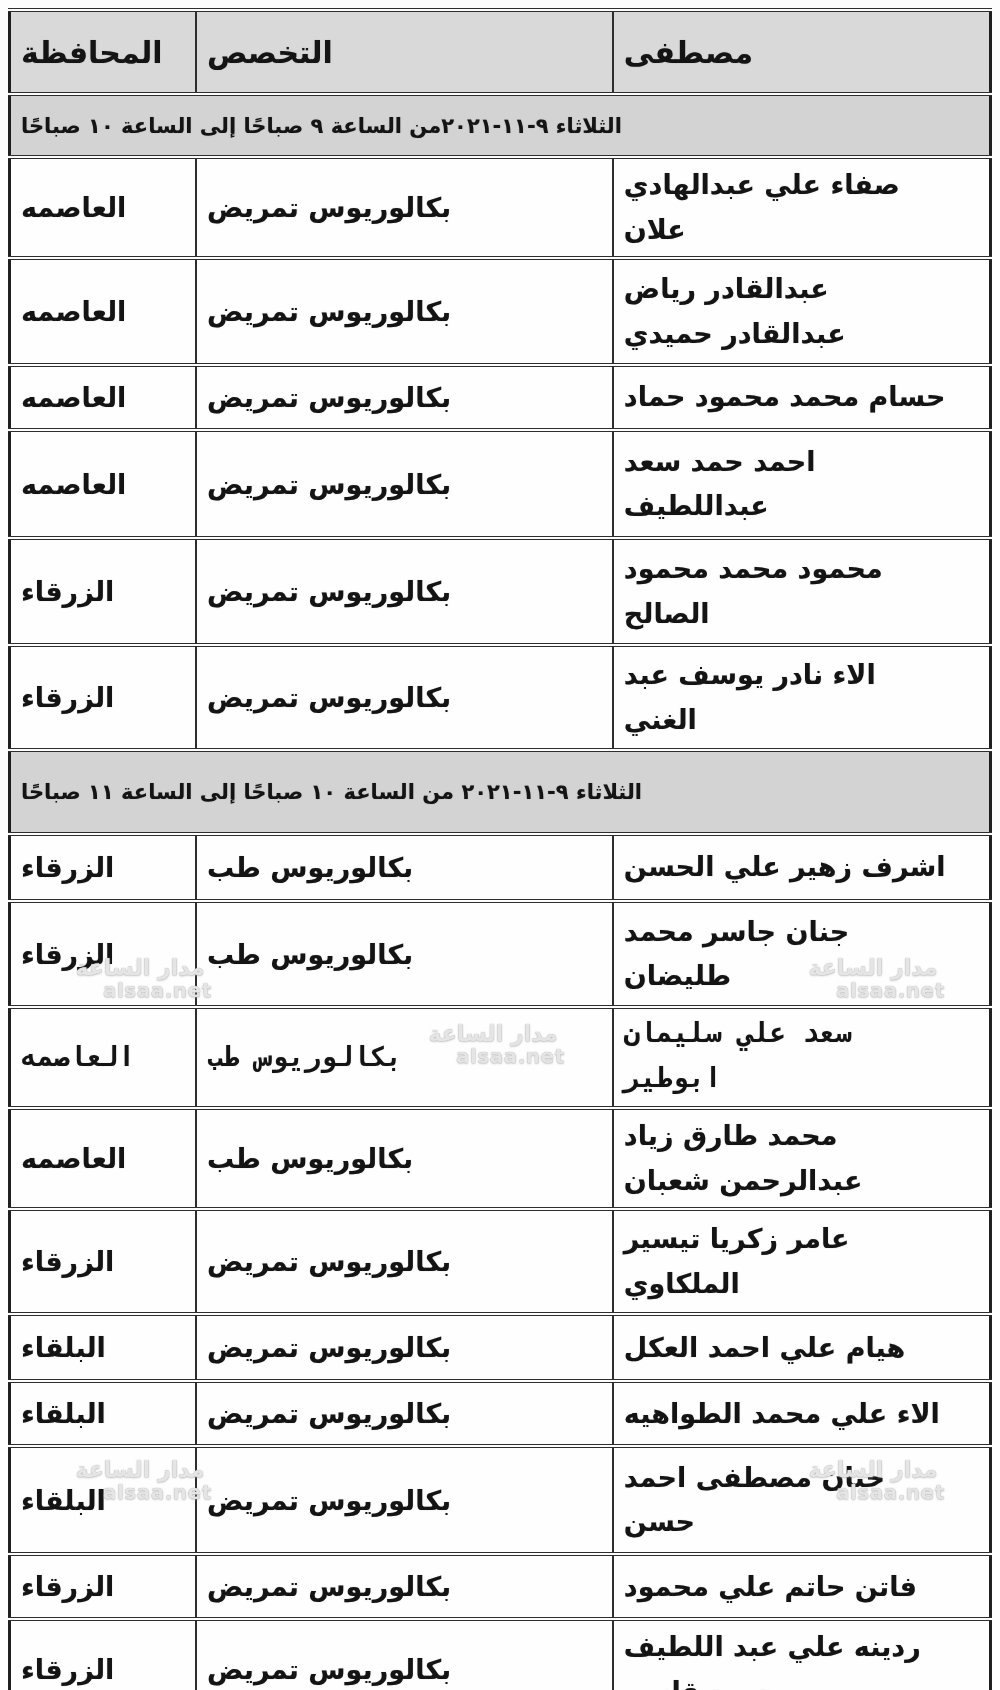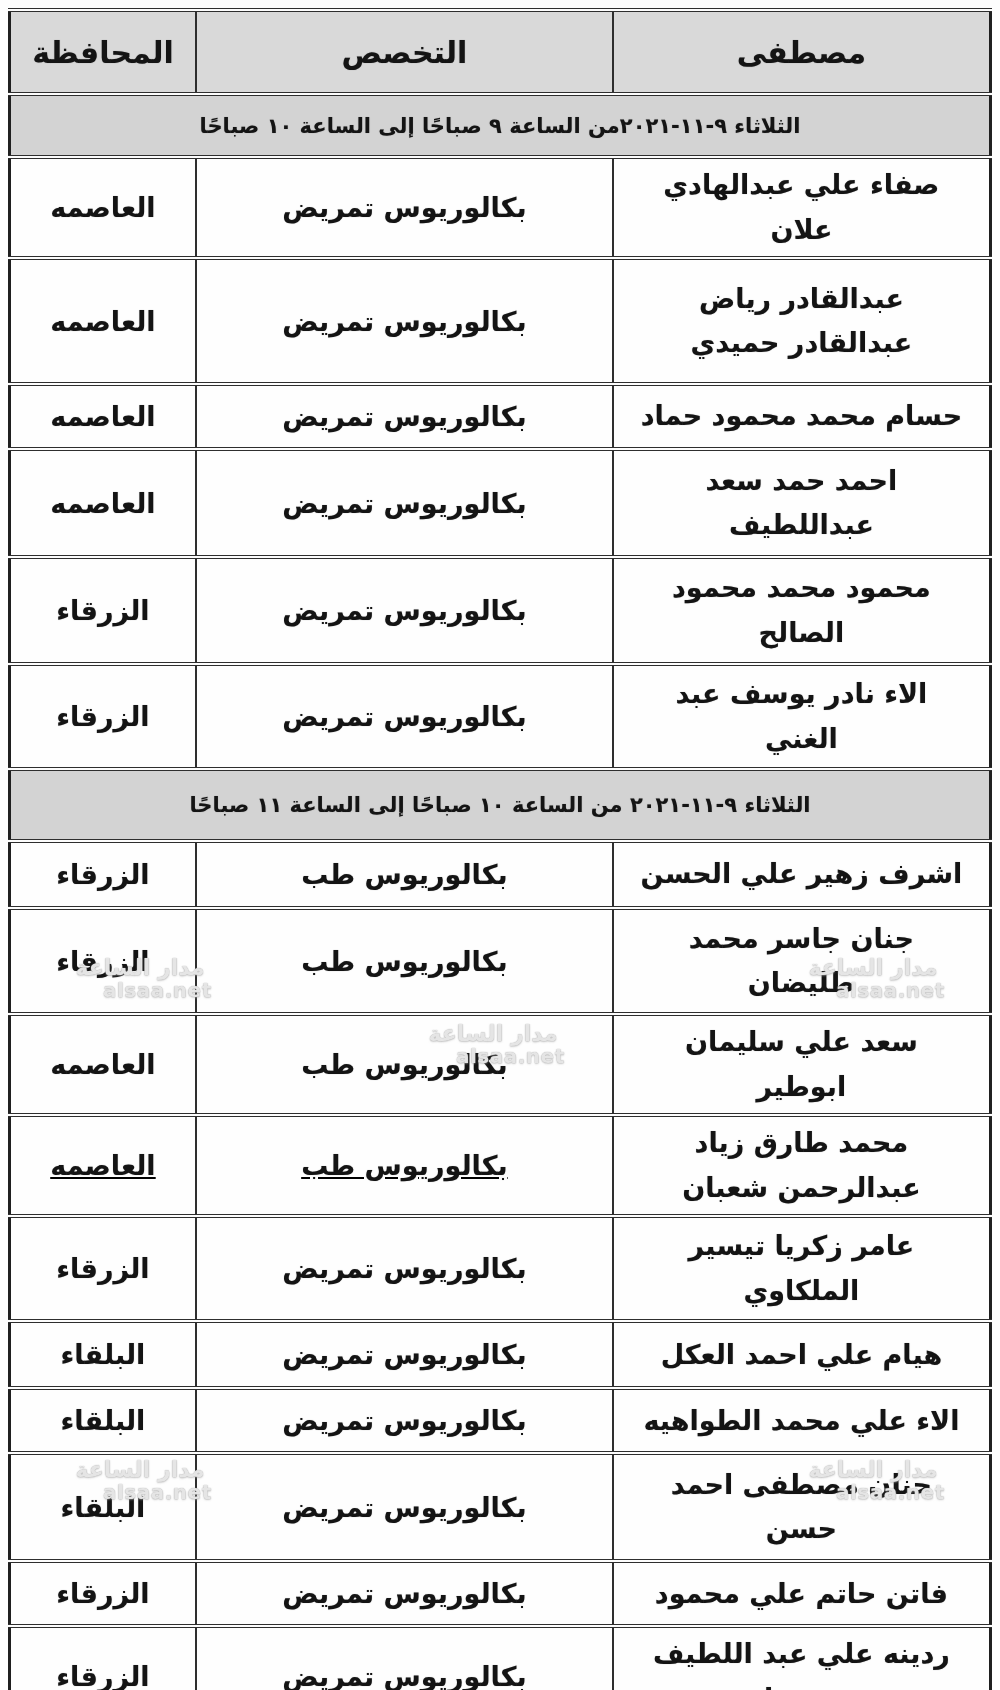--- a/index.html
+++ b/index.html
@@ -26,21 +26,21 @@
     direction: rtl;
   }
   col.c-name { width: 38.5%; }
   col.c-spec { width: 42.5%; }
   col.c-gov  { width: 19%; }
   th, td {
     border-left: 2px solid #2e2e2e;
     border-right: 2px solid #2e2e2e;
     border-top: 4px double #2e2e2e;
     border-bottom: 4px double #2e2e2e;
-    text-align: center;
+    text-align: left;
     vertical-align: middle;
     color: #141414;
     font-weight: bold;
     text-shadow: 0 0 1px rgba(20,20,20,0.35);
     padding: 4px 10px;
     overflow: hidden;
   }
   thead th {
     background: #d9d9d9;
     font-size: 30px;
@@ -94,21 +94,21 @@
     <tbody>
       <tr class="section" style="height:63px;">
         <td colspan="3">الثلاثاء ٩-١١-٢٠٢١من الساعة ٩ صباحًا إلى الساعة ١٠ صباحًا</td>
       </tr>
 
       <tr style="height:98px;">
         <td class="cell-name"><span>صفاء علي عبدالهادي علان</span></td>
         <td class="cell-spec">بكالوريوس تمريض</td>
         <td class="cell-gov">العاصمه</td>
       </tr>
-      <tr style="height:126px;">
+      <tr style="height:107px;">
         <td class="cell-name"><span>عبدالقادر رياض عبدالقادر حميدي</span></td>
         <td class="cell-spec">بكالوريوس تمريض</td>
         <td class="cell-gov">العاصمه</td>
       </tr>
       <tr style="height:65px;">
         <td class="cell-name"><span>حسام محمد محمود حماد</span></td>
         <td class="cell-spec">بكالوريوس تمريض</td>
         <td class="cell-gov">العاصمه</td>
       </tr>
       <tr style="height:108px;">
@@ -120,40 +120,40 @@
         <td class="cell-name"><span>محمود محمد محمود الصالح</span></td>
         <td class="cell-spec">بكالوريوس تمريض</td>
         <td class="cell-gov">الزرقاء</td>
       </tr>
       <tr style="height:105px;">
         <td class="cell-name"><span>الاء نادر يوسف عبد الغني</span></td>
         <td class="cell-spec">بكالوريوس تمريض</td>
         <td class="cell-gov">الزرقاء</td>
       </tr>
 
-      <tr class="section" style="height:72px;margin-top:48px;">
+      <tr class="section" style="height:84px;margin-top:48px;">
         <td colspan="3">الثلاثاء ٩-١١-٢٠٢١ من الساعة ١٠ صباحًا إلى الساعة ١١ صباحًا</td>
       </tr>
 
       <tr style="height:67px;">
         <td class="cell-name"><span>اشرف زهير علي الحسن</span></td>
         <td class="cell-spec">بكالوريوس طب</td>
         <td class="cell-gov">الزرقاء</td>
       </tr>
       <tr style="height:106px;">
         <td class="cell-name"><span>جنان جاسر محمد طليضان</span></td>
         <td class="cell-spec">بكالوريوس طب</td>
         <td class="cell-gov">الزرقاء</td>
       </tr>
-      <tr style="height:64px;">
+      <tr style="height:64px;font-family:Liberation Mono, monospace;">
         <td class="cell-name"><span>سعد علي سليمان ابوطير</span></td>
         <td class="cell-spec">بكالوريوس طب</td>
         <td class="cell-gov">العاصمه</td>
       </tr>
-      <tr style="height:89px;text-decoration:underline;">
+      <tr style="height:89px;">
         <td class="cell-name"><span>محمد طارق زياد عبدالرحمن شعبان</span></td>
         <td class="cell-spec">بكالوريوس طب</td>
         <td class="cell-gov">العاصمه</td>
       </tr>
       <tr style="height:105px;">
         <td class="cell-name"><span>عامر زكريا تيسير الملكاوي</span></td>
         <td class="cell-spec">بكالوريوس تمريض</td>
         <td class="cell-gov">الزرقاء</td>
       </tr>
       <tr style="height:67px;">

